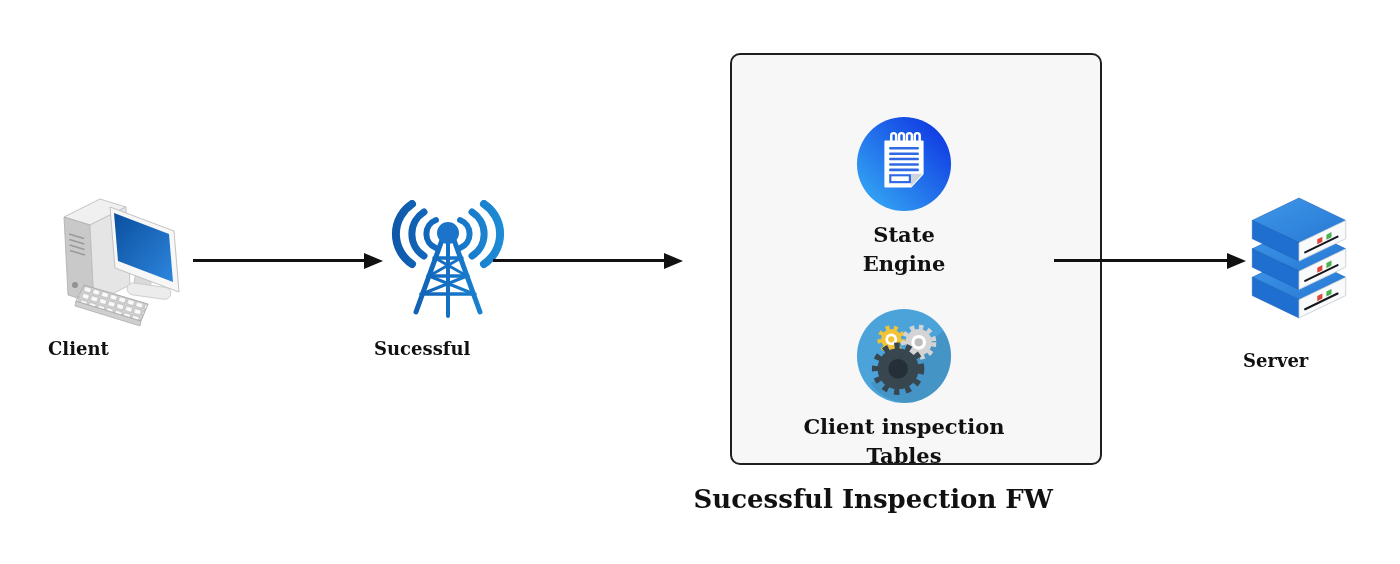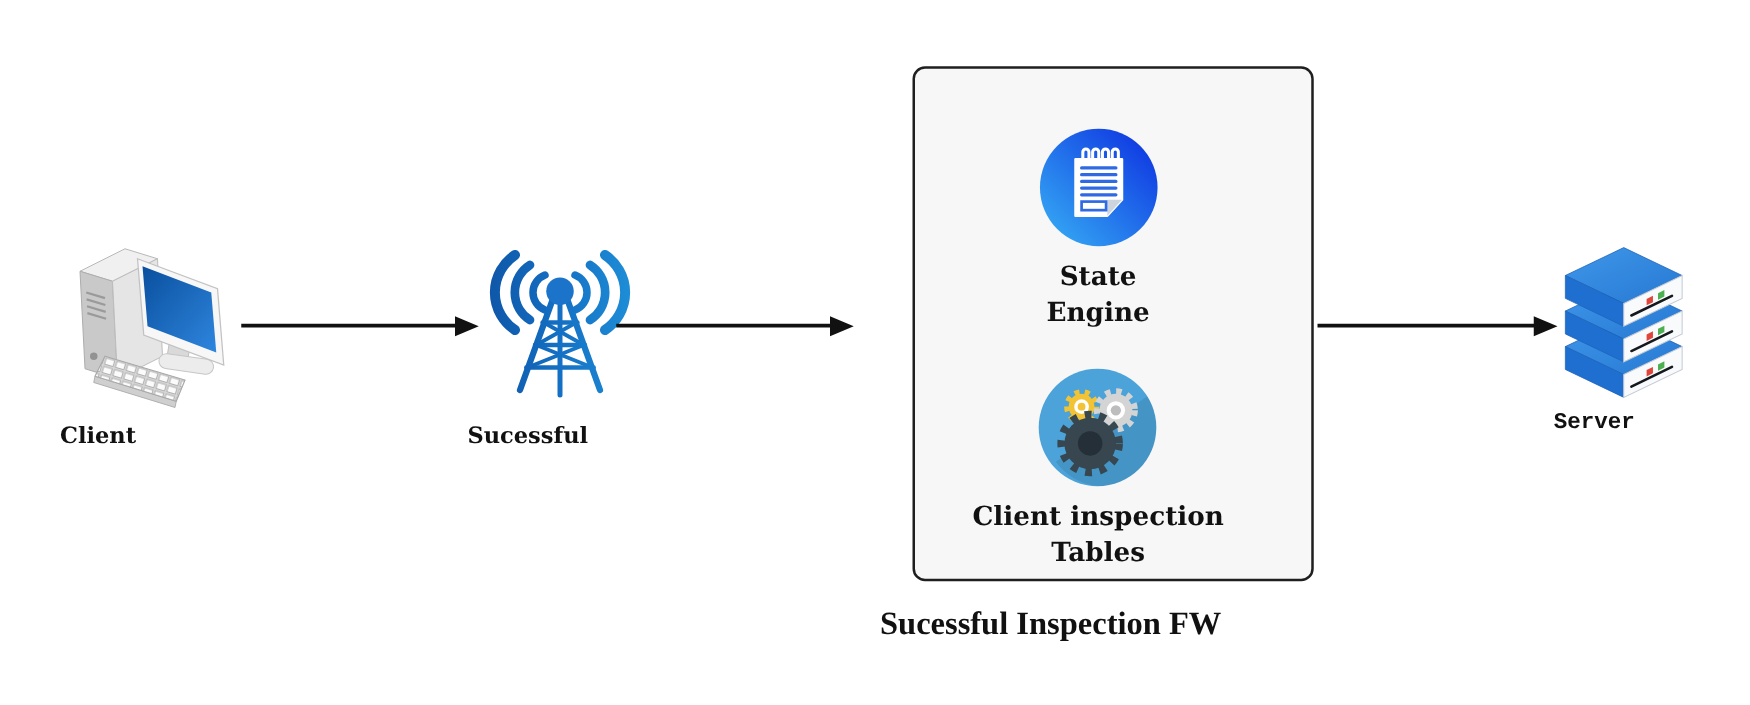--- a/index.html
+++ b/index.html
@@ -10,34 +10,34 @@
   .node-label{position:absolute;font-weight:bold;font-size:18px;text-align:left;color:#111;}
 
   .arrow{position:absolute;top:259px;height:3px;background:#111;}
   .arrow::after{content:"";position:absolute;right:-18px;top:50%;transform:translateY(-50%);
                 width:0;height:0;border-left:19px solid #111;
                 border-top:8px solid transparent;border-bottom:8px solid transparent;}
   .a1{left:193px;width:172px;}
   .a2{left:493px;width:172px;}
   .a3{left:1054px;width:174px;}
 
-  .fw-box{position:absolute;left:730px;top:53px;width:321px;height:412px;box-sizing:border-box;
+  .fw-box{position:absolute;left:730px;top:53px;width:372px;height:412px;box-sizing:border-box;
           background:#f7f7f7;border:2px solid #1f1f1f;border-radius:10px;
-          display:flex;flex-direction:column;align-items:center;padding-top:46px;}
+          display:flex;flex-direction:column;align-items:center;padding-top:60px;}
   .fw-item{display:flex;flex-direction:column;align-items:center;transform:translateX(-12px);}
   .fw-item + .fw-item{margin-top:28px;}
   .fw-item .circle-icon{width:98px;height:98px;}
   .fw-item-label{margin-top:8px;font-weight:bold;font-size:21px;line-height:1.38;text-align:center;}
 
-  .fw-caption{position:absolute;left:704px;top:484px;width:381px;text-align:left;
-              font-weight:bold;font-size:26px;color:#111;font-family:Liberation Serif, serif;}
+  .fw-caption{position:absolute;left:672px;top:484px;width:381px;text-align:right;
+              font-weight:bold;font-size:26px;color:#111;}
 
   .lbl-client{left:48px;top:338px;width:148px;}
   .lbl-internet{left:374px;top:338px;width:148px;}
-  .lbl-server{left:1243px;top:328px;width:112px;font-family:Liberation Mono, monospace;}
+  .lbl-server{left:1243px;top:350px;width:112px;}
 </style>
 </head>
 <body>
 
 <div class="canvas">
 
   <svg class="node-icon" style="left:48px;top:187px;width:148px;height:153px;" viewBox="0 0 148 153">
     <defs>
       <linearGradient id="scr" x1="0" y1="0" x2="1" y2="1">
         <stop offset="0" stop-color="#0a4f9e"></stop>

